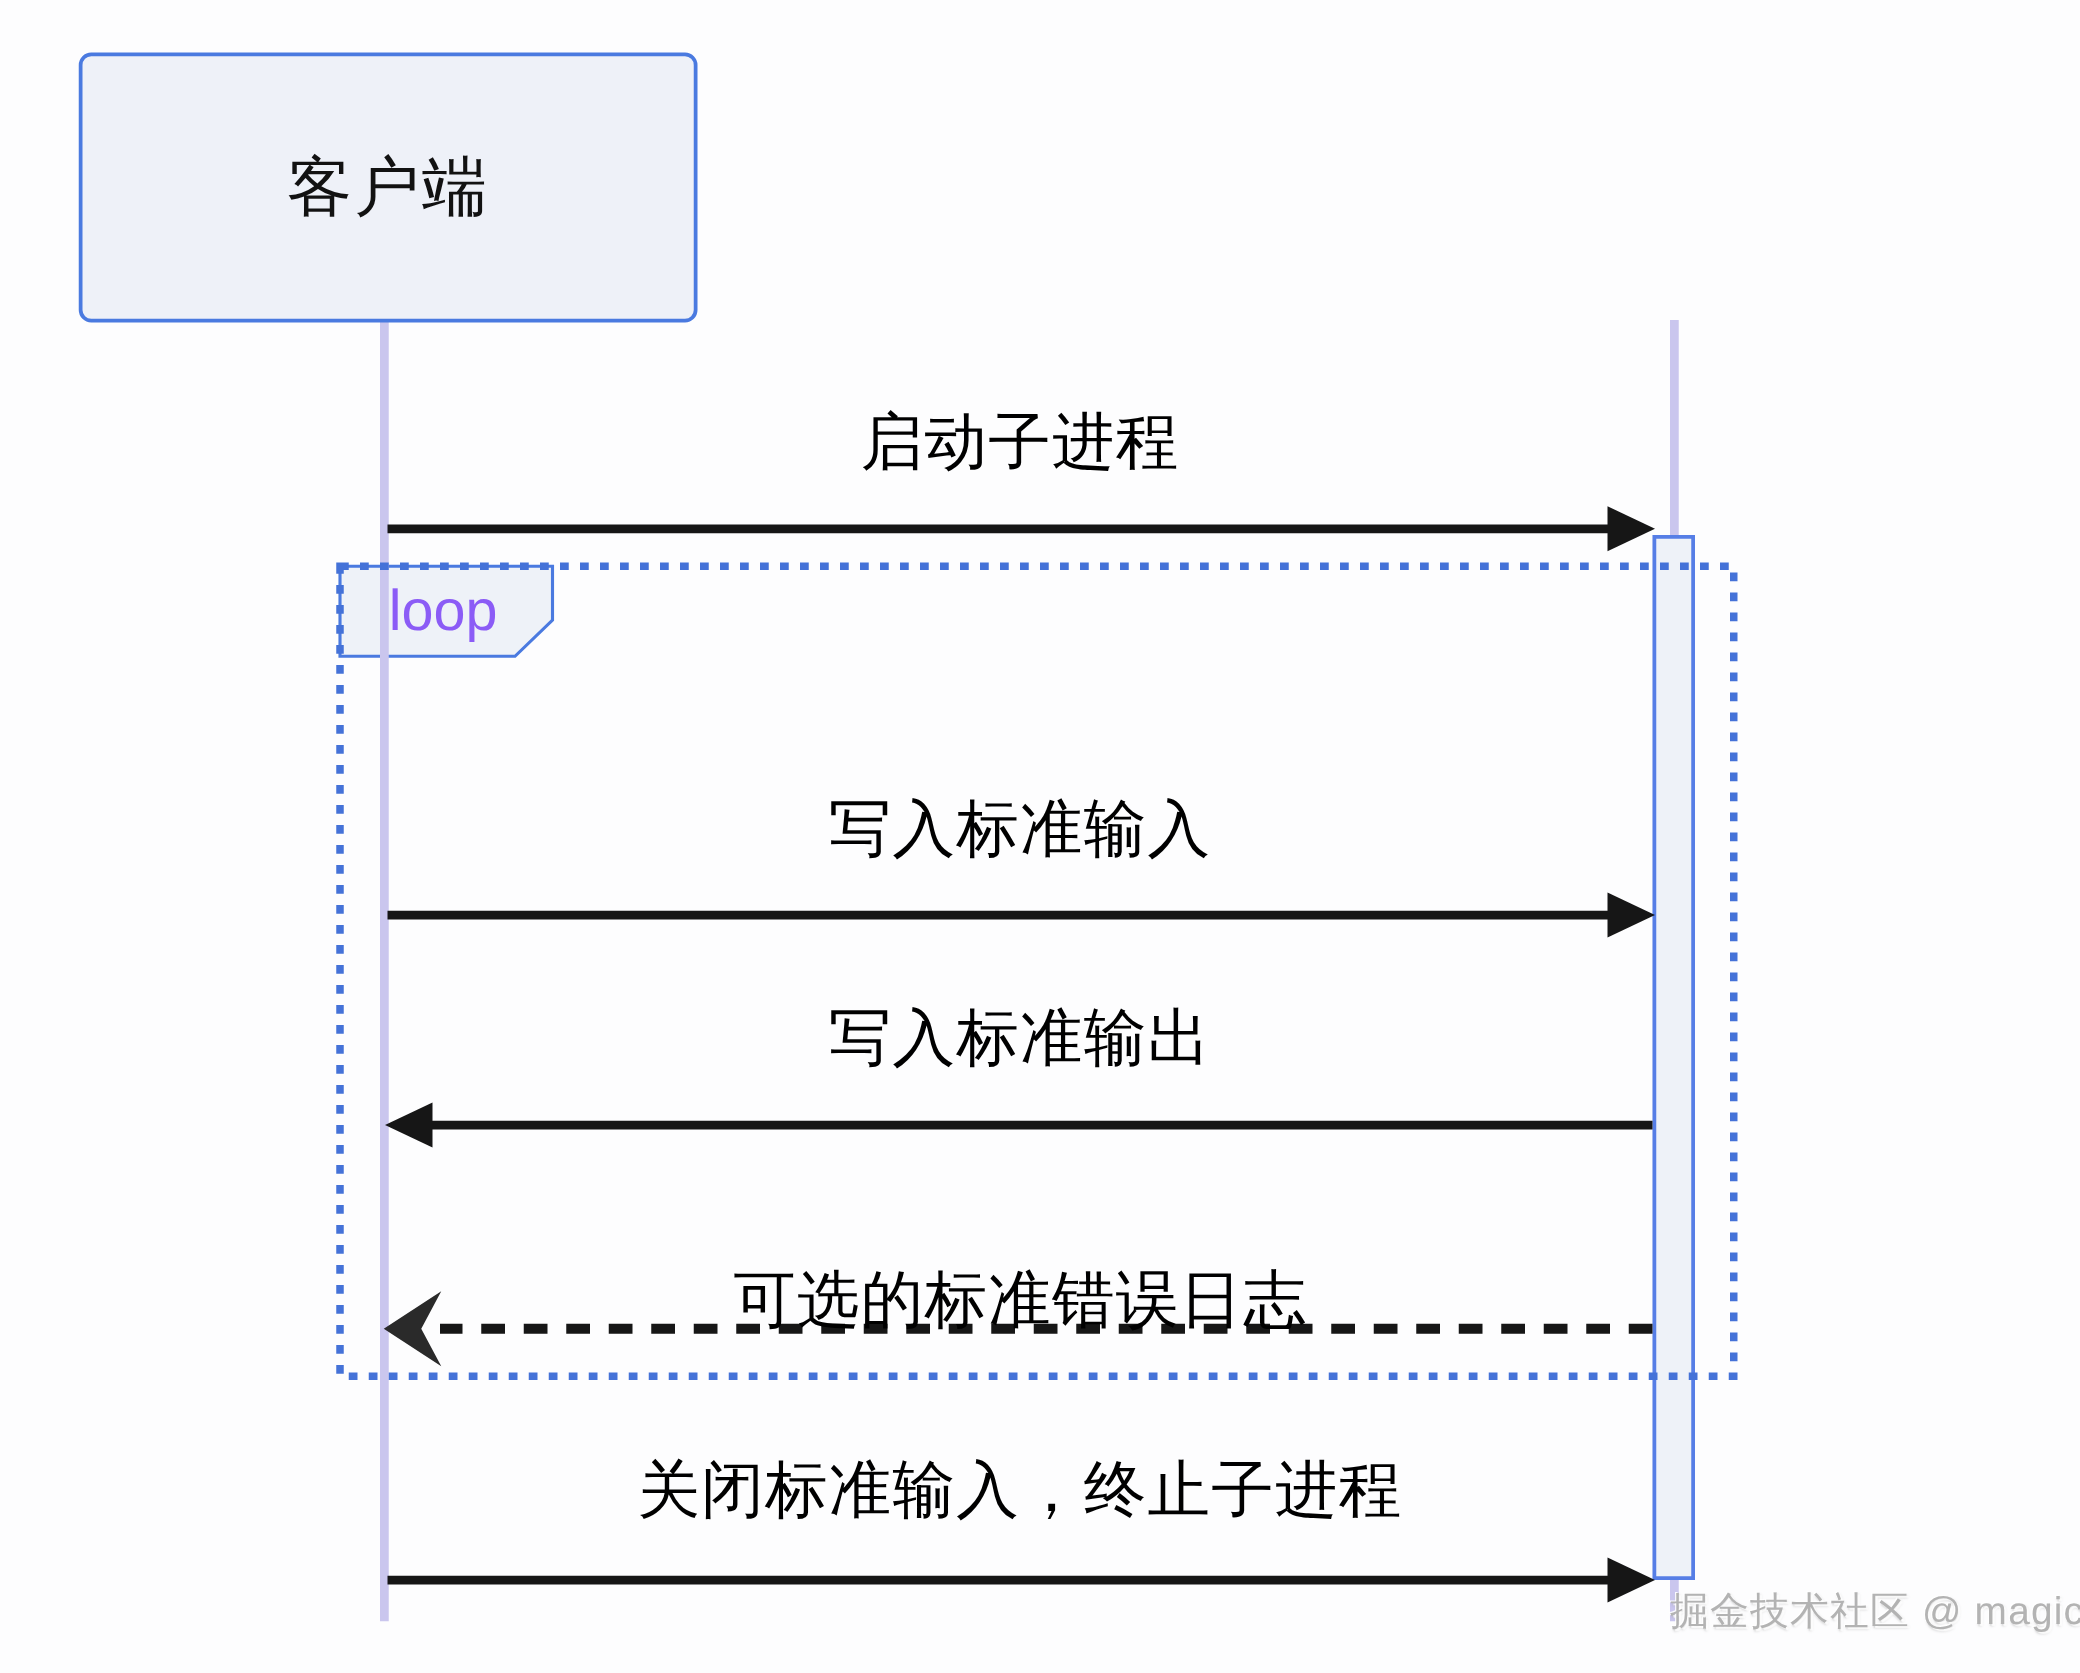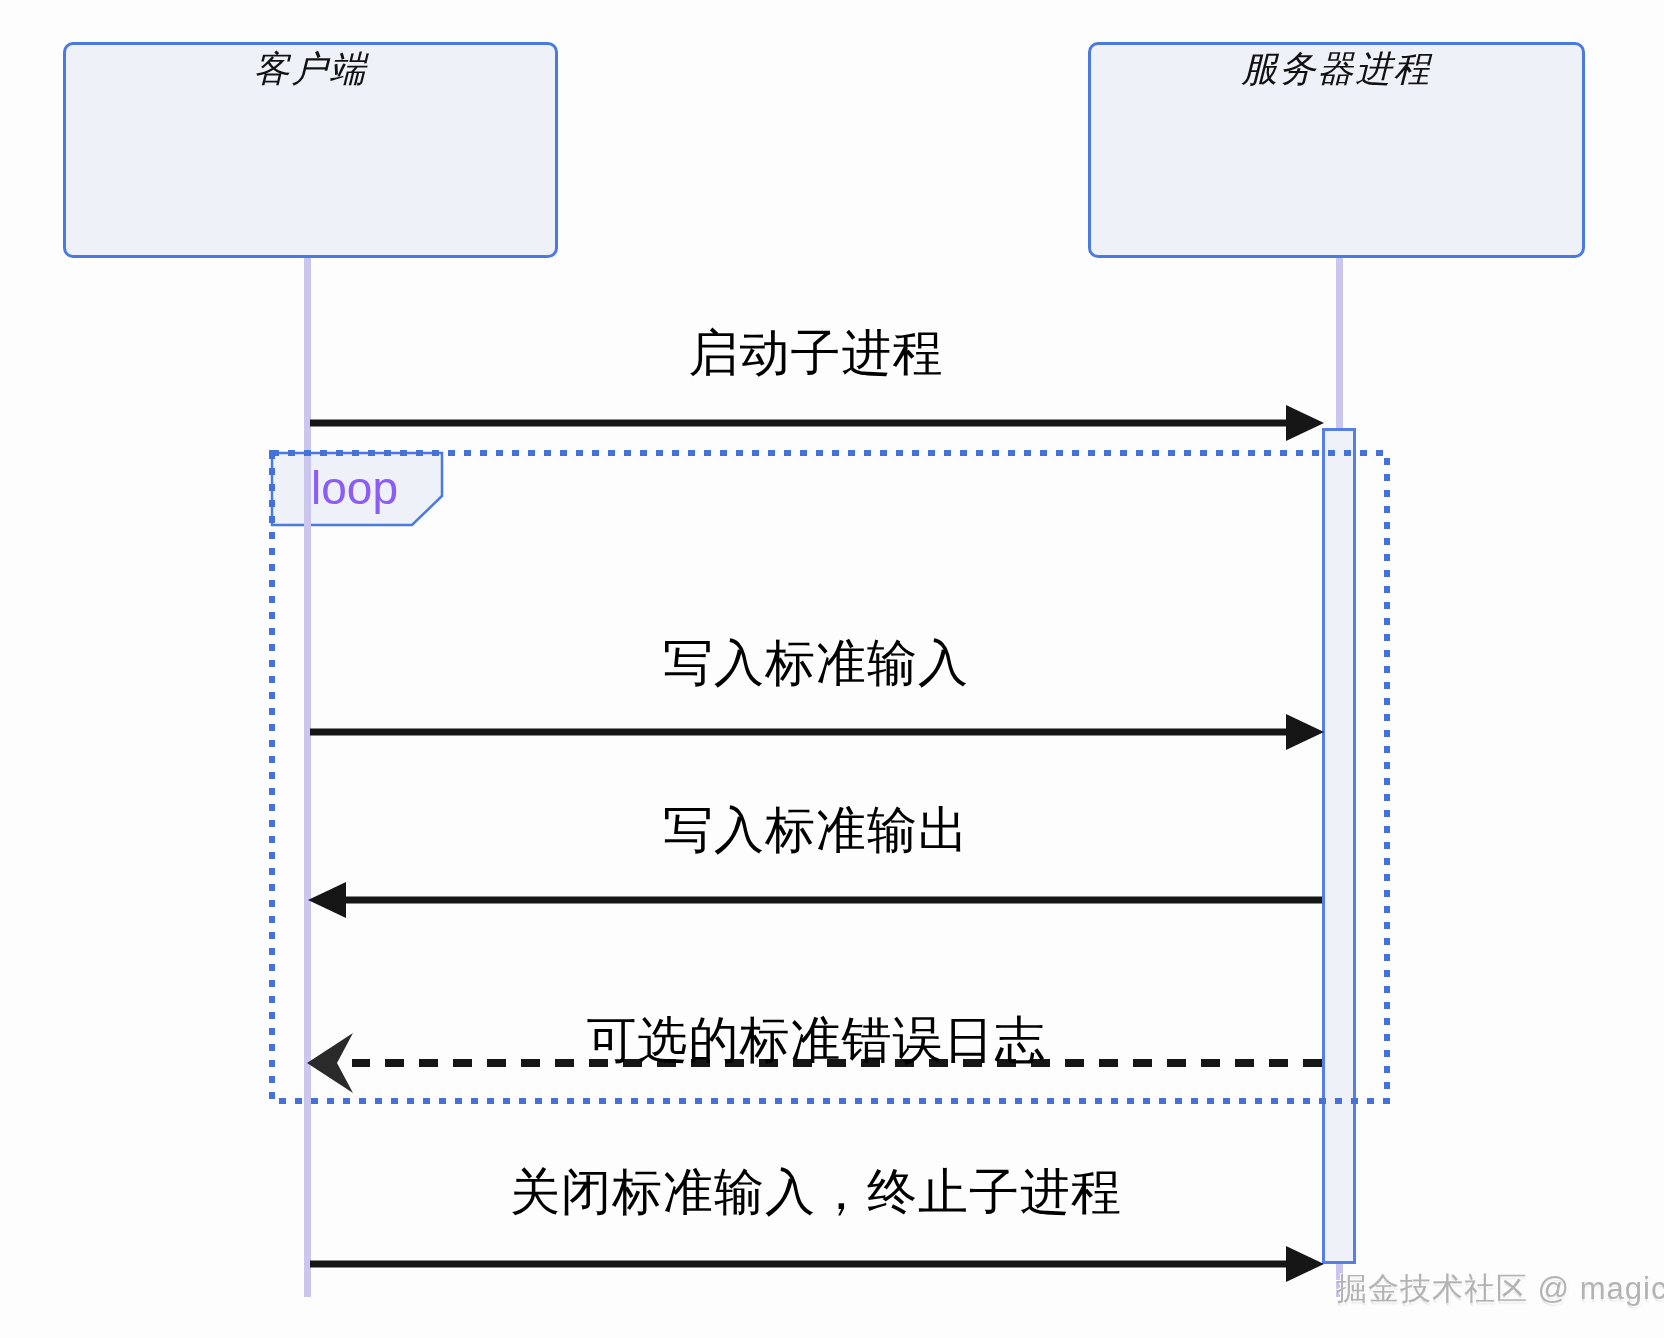--- a/index.html
+++ b/index.html
@@ -21,26 +21,26 @@
     width: 1664px; height: 1338px;
     pointer-events: none;
   }
   .actor {
     position: absolute;
     box-sizing: border-box;
     background: #eef1f8;
     border: 3px solid #4a7ae0;
     border-radius: 10px;
     display: flex;
+    align-items: center;
     justify-content: center;
-    font-size: 36px;
+    font-size: 52px;
     font-weight: 500;
     color: #121212;
     letter-spacing: 2px;
-    font-style: italic;
   }
   .actor.client { left: 63px; top: 42px; width: 495px; height: 216px; }
   .actor.server { left: 1088px; top: 42px; width: 497px; height: 216px; }
   .lifeline {
     position: absolute;
     width: 7px;
     background: #cac6ee;
   }
   .lifeline.client { left: 304px; top: 256px; height: 1041px; }
   .lifeline.server { left: 1336px; top: 256px; height: 1041px; }
@@ -140,23 +140,20 @@
 
     <g>
       <line x1="310" y1="1264" x2="1292" y2="1264" stroke="#161616" stroke-width="7"></line>
       <polygon points="1286,1246 1286,1282 1324,1264" fill="#161616"></polygon>
     </g>
   </svg>
 
   <div class="actor client">
     <span>客户端</span>
   </div>
-  <div class="actor server">
-    <span>服务器进程</span>
-  </div>
 
   <div class="loop-keyword">loop</div>
 
   <div class="msg-label m1">启动子进程</div>
   <div class="msg-label m2">写入标准输入</div>
   <div class="msg-label m3">写入标准输出</div>
   <div class="msg-label m4">可选的标准错误日志</div>
   <div class="msg-label m5">关闭标准输入，终止子进程</div>
 
   <div class="watermark">掘金技术社区 @ magicwt</div>

